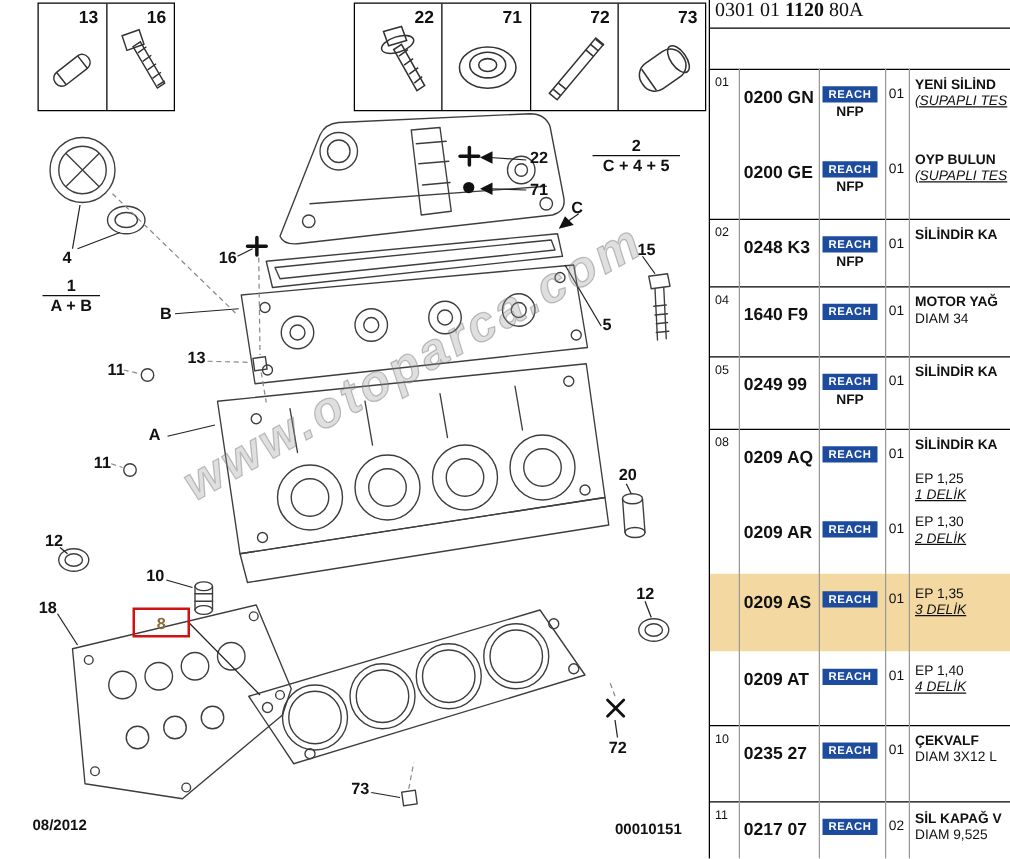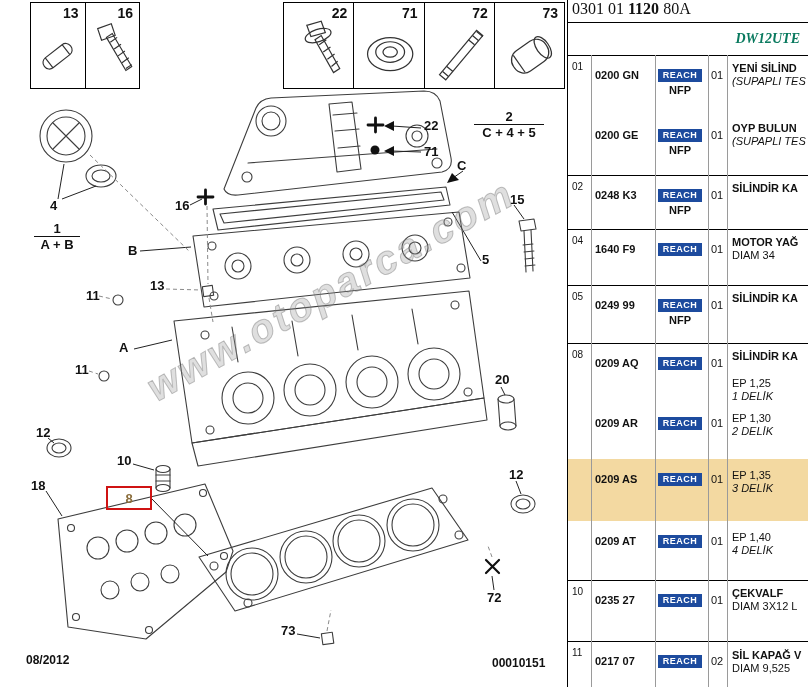--- a/index.html
+++ b/index.html
@@ -35,28 +35,28 @@
       font-size:16px;padding-left:4px;box-sizing:border-box;white-space:nowrap;}
   .h1 .bld{font-weight:bold;}
   .h2{position:absolute;left:0;top:22px;width:100%;height:33px;box-sizing:border-box;padding-right:8px;
       text-align:right;font-family:"Liberation Serif",serif;font-style:italic;font-weight:bold;
       font-size:14px;color:#0a7a5f;line-height:33px;white-space:nowrap;}
   .hline{position:absolute;left:0;width:100%;height:1px;background:#000;}
   .vline{position:absolute;top:55px;height:632px;width:1px;background:#9a9a9a;}
   .rowhl{position:absolute;left:0;width:100%;background:#f3d9a1;}
   .row{position:absolute;left:0;width:100%;}
   .ref{position:absolute;left:4px;top:4px;font-size:10px;}
-  .code{position:absolute;left:27px;top:12px;font-weight:bold;font-size:11px;white-space:nowrap;}
+  .code{position:absolute;left:27px;top:12px;font-weight:bold;font-size:14px;white-space:nowrap;}
   .badge{position:absolute;left:90px;top:12px;width:44px;height:13px;background:#1d4b9e;color:#fff;
          font-size:9px;font-weight:bold;text-align:center;line-height:13px;letter-spacing:.5px;cursor:pointer;}
   .nfp{position:absolute;left:90px;top:27px;width:44px;text-align:center;font-weight:bold;font-size:11px;}
   .qty{position:absolute;left:143px;top:12px;font-size:11px;}
   .dname{position:absolute;left:164px;font-weight:bold;font-size:11px;white-space:nowrap;}
   .dsub{position:absolute;left:164px;font-size:11px;white-space:nowrap;}
-  .i{font-style:italic;}
+  .i{font-style:italic;text-decoration:underline;}
 </style>
 </head>
 <body>
 
 <div id="app">
 
   <div id="diagram">
 
     <svg class="main" width="567" height="687" viewBox="0 0 567 687">
       <g stroke="#3d3d3d" stroke-width="1.1" fill="none" stroke-linejoin="round" stroke-linecap="round">
@@ -303,21 +303,20 @@
 
     <div id="watermark">www.otoparca.com</div>
     <span class="stamp" id="date">08/2012</span>
     <span class="stamp" id="doc">00010151</span>
   </div>
 
   <div id="table">
     <div class="h1">
       <span>0301 01</span>&nbsp;<span class="bld">1120</span>&nbsp;<span>80A</span>
     </div>
-    <div class="h2">DW12UTE</div>
 
     <div class="rowhl" style="top:459px;height:62px"></div>
 
     <div class="hline" style="top:22px"></div>
     <div class="hline" style="top:55px"></div>
     <div class="hline" style="top:175px"></div>
     <div class="hline" style="top:229px"></div>
     <div class="hline" style="top:285px"></div>
     <div class="hline" style="top:343px"></div>
     <div class="hline" style="top:580px"></div>

